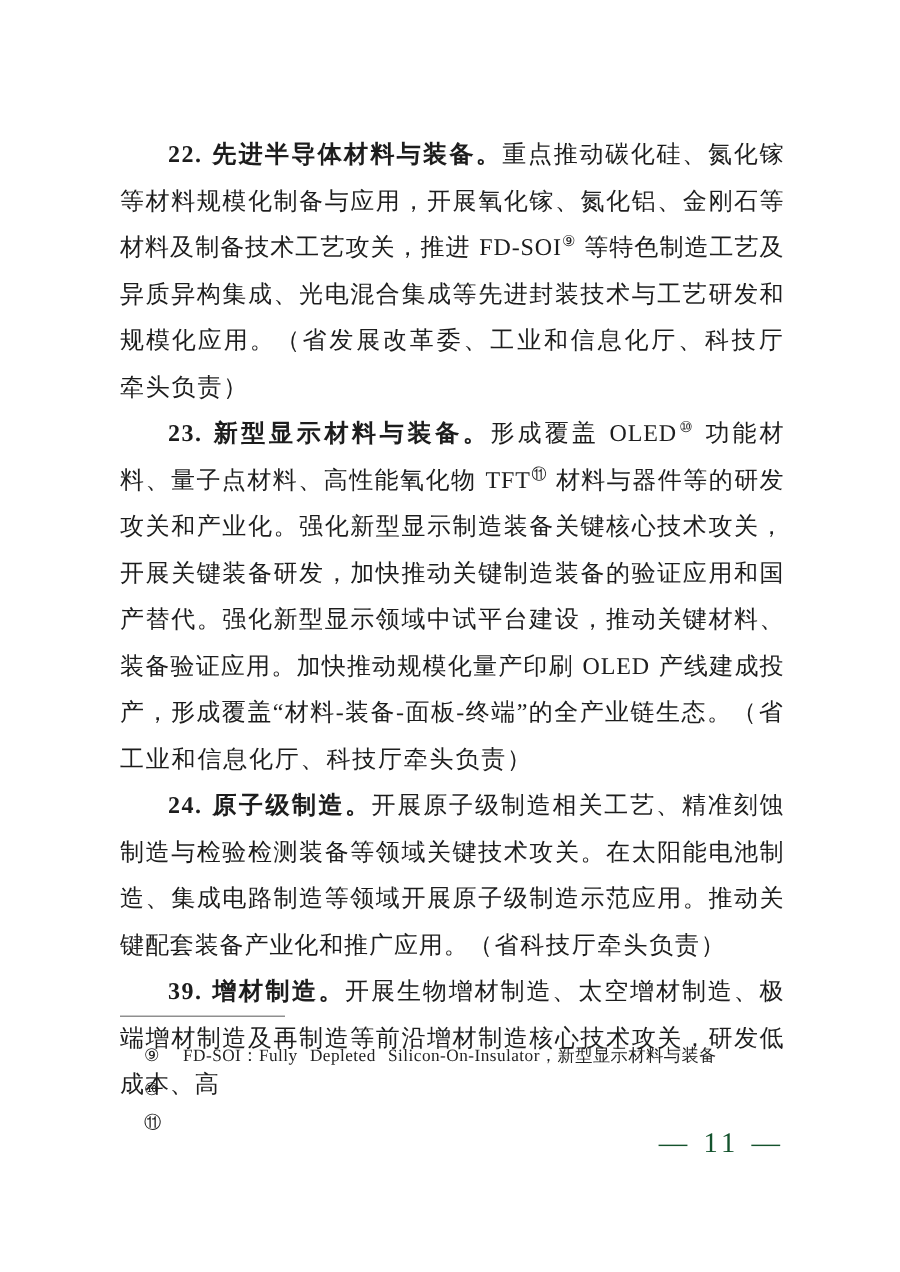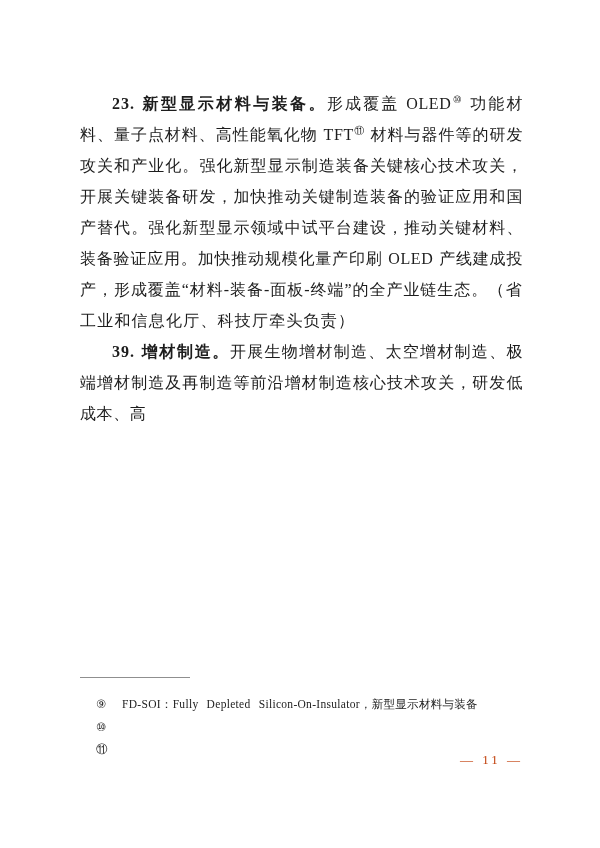--- a/index.html
+++ b/index.html
@@ -70,35 +70,37 @@
     width: 26px;
   }
   .fn-text {
     word-spacing: 5px;
     letter-spacing: 0.3px;
   }
   .page-number {
     position: absolute;
     top: 752px;
     right: 77px;
-    font-size: 13px;
+    font-size: 19px;
     letter-spacing: 3px;
-    color: #c2410c;
+    color: #14532d;
   }
 </style>
 </head>
 <body>
 
 <div class="page">
 
   <main class="content">
 
+    <p><span class="lead">22. 先进半导体材料与装备。</span><span>重点推动碳化硅、氮化镓等材料规模化制备与应用，开展氧化镓、氮化铝、金刚石等材料及制备技术工艺攻关，推进 FD-SOI</span><span class="fn-ref">⑨</span><span> 等特色制造工艺及异质异构集成、光电混合集成等先进封装技术与工艺研发和规模化应用。</span><span class="kai">（省发展改革委、工业和信息化厅、科技厅牵头负责）</span></p>
 
     <p><span class="lead">23. 新型显示材料与装备。</span><span>形成覆盖 OLED</span><span class="fn-ref">⑩</span><span> 功能材料、量子点材料、高性能氧化物 TFT</span><span class="fn-ref">⑪</span><span> 材料与器件等的研发攻关和产业化。强化新型显示制造装备关键核心技术攻关，开展关键装备研发，加快推动关键制造装备的验证应用和国产替代。强化新型显示领域中试平台建设，推动关键材料、装备验证应用。加快推动规模化量产印刷 OLED 产线建成投产，形成覆盖“材料-装备-面板-终端”的全产业链生态。</span><span class="kai">（省工业和信息化厅、科技厅牵头负责）</span></p>
 
+    <p><span class="lead">24. 原子级制造。</span><span>开展原子级制造相关工艺、精准刻蚀制造与检验检测装备等领域关键技术攻关。在太阳能电池制造、集成电路制造等领域开展原子级制造示范应用。推动关键配套装备产业化和推广应用。</span><span class="kai">（省科技厅牵头负责）</span></p>
 
     <p><span class="lead">39. 增材制造。</span><span>开展生物增材制造、太空增材制造、极端增材制造及再制造等前沿增材制造核心技术攻关，研发低成本、高</span></p>
 
   </main>
 
   <div class="fn-sep"></div>
 
   <section class="footnotes">
     <div class="fn-row">
         <span class="fn-marker">⑨</span>

